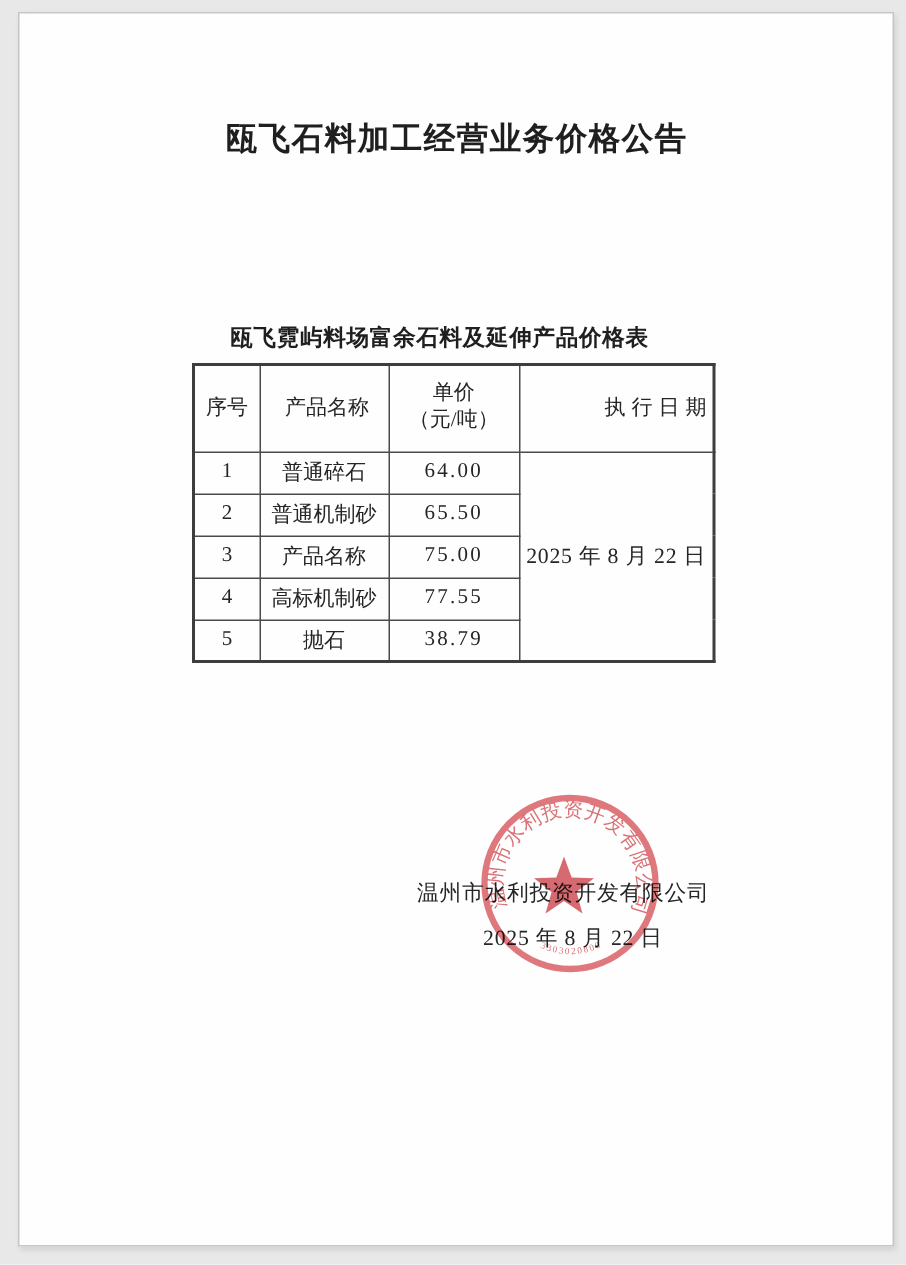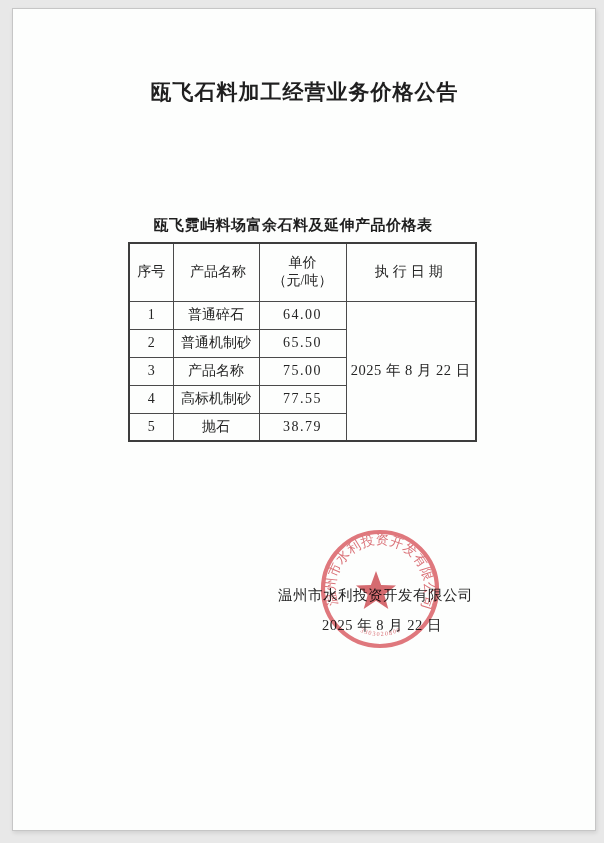--- a/index.html
+++ b/index.html
@@ -32,21 +32,21 @@
     border:2px solid #3d3d3d;
   }
   .price-table td {
     border:1px solid #4a4a4a; text-align:center;
     font-size:14px; color:#252525; vertical-align:middle;
   }
   .price-table tr.hdr { height:58px; }
   .price-table tr.row { height:28px; }
   td.c-product-hdr { text-align:center; padding-left:4px; }
   .unit-2l { font-size:14px; line-height:1.3; }
-  td.c-date-hdr { letter-spacing:4px; }
+  td.c-date-hdr { letter-spacing:4px;text-align:right; }
   td.c-price { letter-spacing:1.5px; }
   td.c-date-merged { font-size:14.5px; letter-spacing:0.5px; }
   .sig-company {
     position:absolute; left:265px; top:577px;
     font-size:14.5px; color:#262626; letter-spacing:0.5px;
   }
   .sig-date {
     position:absolute; left:309px; top:607px;
     font-size:14.5px; color:#262626; letter-spacing:0.5px;
   }

